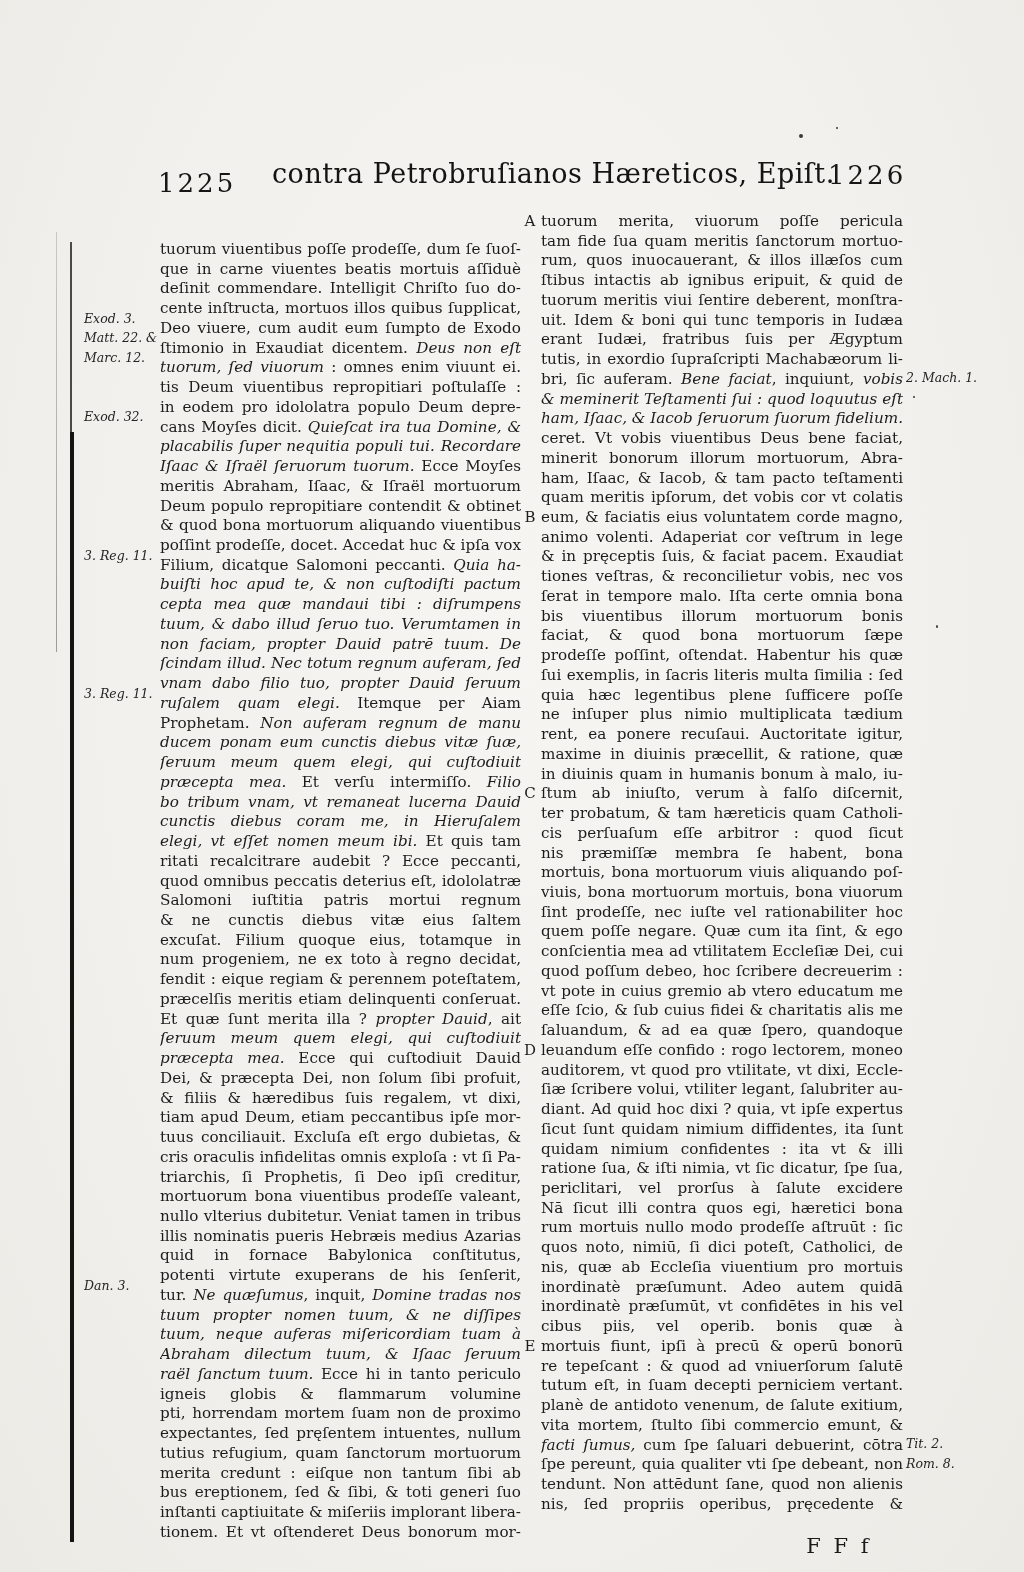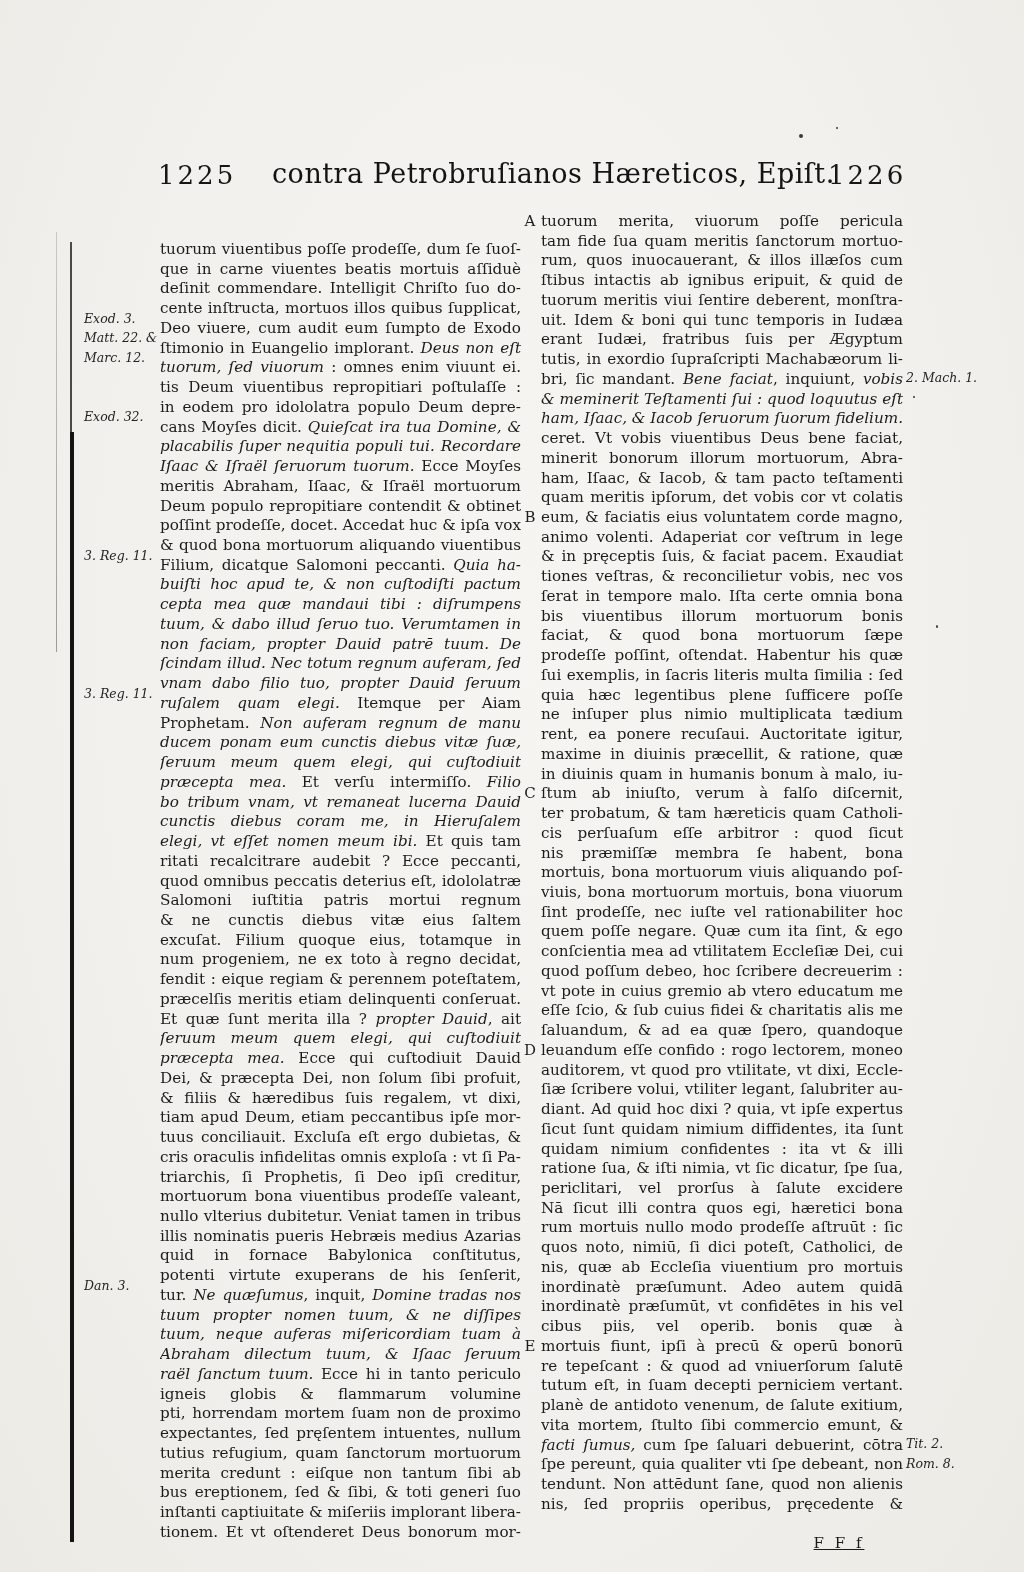--- a/index.html
+++ b/index.html
@@ -10,21 +10,21 @@
     background:#f3f2ee;
     background-image:radial-gradient(ellipse at 50% 40%, #f6f5f1 0%, #f1f0ec 60%, #eceae5 100%);
     font-family:"DejaVu Serif","Liberation Serif",serif;
     color:#1b1b1b;
     overflow:hidden;
   }
   .pgnum{
     position:absolute;top:160px;
     font-size:26px;letter-spacing:3px;color:#161616;
   }
-  .pgnum.left{left:158px;}
+  .pgnum.left{left:158px;margin-top:8px;}
   .pgnum.right{left:828px;}
   .running-title{
     position:absolute;top:158px;left:272px;width:500px;
     text-align:center;font-size:27px;letter-spacing:0.5px;color:#141414;
     white-space:nowrap;
   }
   .col{position:absolute;top:212px;}
   .col-left{left:160px;width:361px;margin-top:28px;}
   .col-right{left:541px;width:362px;}
   .line{
@@ -41,21 +41,21 @@
     white-space:nowrap;line-height:14px;
   }
   .margin-note.side-left{left:84px;}
   .margin-note.side-right{left:906px;}
   .section-letter{
     position:absolute;left:521px;width:18px;
     font-size:15px;line-height:19.74px;color:#1d1d1d;text-align:center;
   }
   .signature{
     position:absolute;top:1534px;left:779px;width:120px;
-    font-size:15px;letter-spacing:3px;text-align:center;color:#1a1a1a;text-decoration:underline;
+    font-size:21px;letter-spacing:3px;text-align:center;color:#1a1a1a;
   }
   .rule-v-thin{
     position:absolute;left:56px;top:232px;width:1px;height:420px;
     background:linear-gradient(#c9c8c2,#9d9c96);
   }
   .rule-v-mid{
     position:absolute;left:70px;top:242px;width:1.5px;height:195px;
     background:#4a4a46;
   }
   .rule-v-thick{
@@ -80,31 +80,31 @@
   <span class="pgnum left">1225</span>
   <div class="running-title">contra Petrobruſianos Hæreticos, Epiſt.</div>
   <span class="pgnum right">1226</span>
 
   <div class="col col-left" id="col-left">
       <div class="line"><span>tuorum viuentibus poſſe prodeſſe, dum ſe ſuoſ-</span></div>
       <div class="line"><span>que in carne viuentes beatis mortuis aſſiduè non</span></div>
       <div class="line"><span>deſinit commendare. Intelligit Chriſto ſuo do-</span></div>
       <div class="line"><span>cente inſtructa, mortuos illos quibus ſupplicat,</span></div>
       <div class="line"><span>Deo viuere, cum audit eum ſumpto de Exodo te-</span></div>
-      <div class="line"><span>ſtimonio in Euangelio implorant. </span><span class="it">Deus non eſt mor-</span></div>
+      <div class="line"><span>ſtimonio in Exaudiat dicentem. </span><span class="it">Deus non eſt mor-</span></div>
       <div class="line"><span class="it">tuorum, ſed viuorum</span><span> : omnes enim viuunt ei. Re-</span></div>
       <div class="line"><span>tis Deum viuentibus repropitiari poſtulaſſe : ſicut</span></div>
       <div class="line"><span>in eodem pro idololatra populo Deum depre-</span></div>
       <div class="line"><span>cans Moyſes dicit. </span><span class="it">Quieſcat ira tua Domine, &amp; eſto</span></div>
       <div class="line"><span class="it">placabilis ſuper nequitia populi tui. Recordare Abraham,</span></div>
       <div class="line"><span class="it">Iſaac &amp; Iſraël ſeruorum tuorum.</span><span> Ecce Moyſes bonis</span></div>
       <div class="line"><span>meritis Abraham, Iſaac, &amp; Iſraël mortuorum</span></div>
       <div class="line"><span>Deum populo repropitiare contendit &amp; obtinet :</span></div>
+      <div class="line"><span>&amp; quod bona mortuorum aliquando viuentibus</span></div>
       <div class="line"><span>poſſint prodeſſe, docet. Accedat huc &amp; ipſa vox</span></div>
-      <div class="line"><span>&amp; quod bona mortuorum aliquando viuentibus</span></div>
       <div class="line"><span>Filium, dicatque Salomoni peccanti. </span><span class="it">Quia ha-</span></div>
       <div class="line"><span class="it">buiſti hoc apud te, &amp; non cuſtodiſti pactum meum, &amp; præ-</span></div>
       <div class="line"><span class="it">cepta mea quæ mandaui tibi : diſrumpens ſcindam regnum</span></div>
       <div class="line"><span class="it">tuum, &amp; dabo illud ſeruo tuo. Verumtamen in diebus tuis</span></div>
       <div class="line"><span class="it">non faciam, propter Dauid patrē tuum. De manu filij tui</span></div>
       <div class="line"><span class="it">ſcindam illud. Nec totum regnum auferam, ſed tribum</span></div>
       <div class="line"><span class="it">vnam dabo filio tuo, propter Dauid ſeruum meum, &amp; Hie-</span></div>
       <div class="line"><span class="it">ruſalem quam elegi.</span><span> Itemque per Aiam Siloniten</span></div>
       <div class="line"><span>Prophetam. </span><span class="it">Non auferam regnum de manu eius, ſed</span></div>
       <div class="line"><span class="it">ducem ponam eum cunctis diebus vitæ ſuæ, propter Dauid</span></div>
@@ -151,21 +151,21 @@
     </div>
   <div class="col col-right" id="col-right">
       <div class="line"><span>tuorum merita, viuorum poſſe pericula mitigare :</span></div>
       <div class="line"><span>tam fide ſua quam meritis ſanctorum mortuo-</span></div>
       <div class="line"><span>rum, quos inuocauerant, &amp; illos illæſos cum ve-</span></div>
       <div class="line"><span>ſtibus intactis ab ignibus eripuit, &amp; quid de mor-</span></div>
       <div class="line"><span>tuorum meritis viui ſentire deberent, monſtra-</span></div>
       <div class="line"><span>uit. Idem &amp; boni qui tunc temporis in Iudæa</span></div>
       <div class="line"><span>erant Iudæi, fratribus ſuis per Ægyptum conſti-</span></div>
       <div class="line"><span>tutis, in exordio ſupraſcripti Machabæorum li-</span></div>
-      <div class="line"><span>bri, ſic mandant. </span><span class="it">Bene faciat</span><span>, inquiunt, </span><span class="it">vobis Deus,</span></div>
+      <div class="line"><span>bri, ſic auferam. </span><span class="it">Bene faciat</span><span>, inquiunt, </span><span class="it">vobis Deus,</span></div>
       <div class="line"><span class="it">&amp; meminerit Teſtamenti ſui : quod loquutus eſt ad Abra-</span></div>
       <div class="line"><span class="it">ham, Iſaac, &amp; Iacob ſeruorum ſuorum fidelium.</span></div>
       <div class="line"><span>ceret. Vt vobis viuentibus Deus bene faciat, me-</span></div>
       <div class="line"><span>minerit bonorum illorum mortuorum, Abra-</span></div>
       <div class="line"><span>ham, Iſaac, &amp; Iacob, &amp; tam pacto teſtamenti ſui,</span></div>
       <div class="line"><span>quam meritis ipſorum, det vobis cor vt colatis</span></div>
       <div class="line"><span>eum, &amp; faciatis eius voluntatem corde magno, &amp;</span></div>
       <div class="line"><span>animo volenti. Adaperiat cor veſtrum in lege ſua,</span></div>
       <div class="line"><span>&amp; in pręceptis ſuis, &amp; faciat pacem. Exaudiat ora-</span></div>
       <div class="line"><span>tiones veſtras, &amp; reconcilietur vobis, nec vos de-</span></div>

